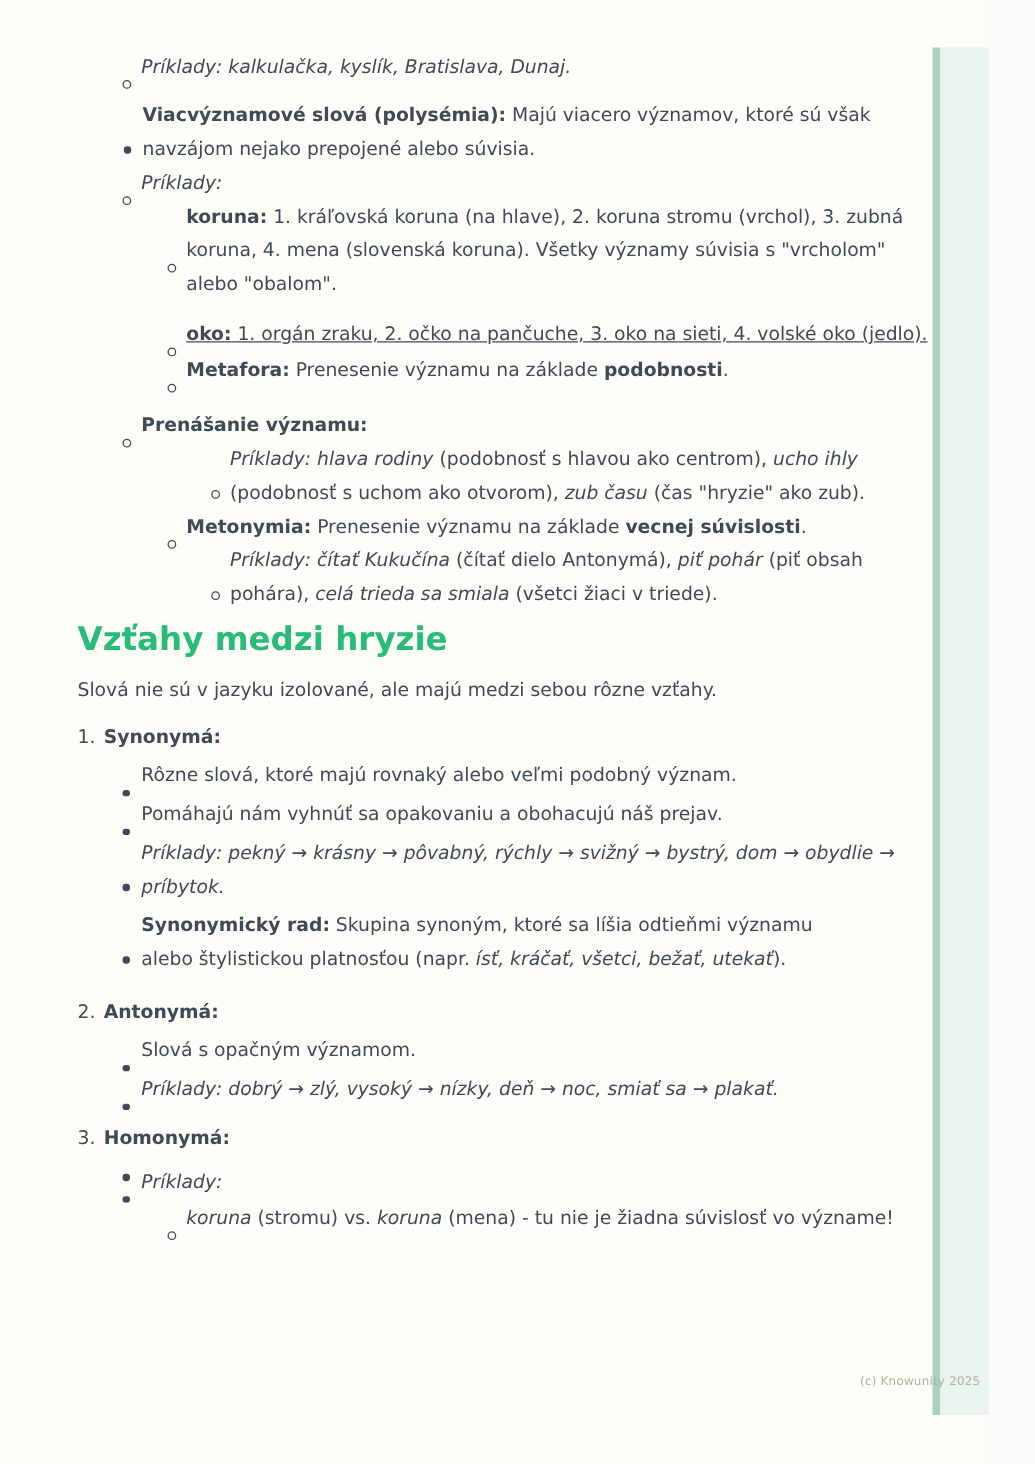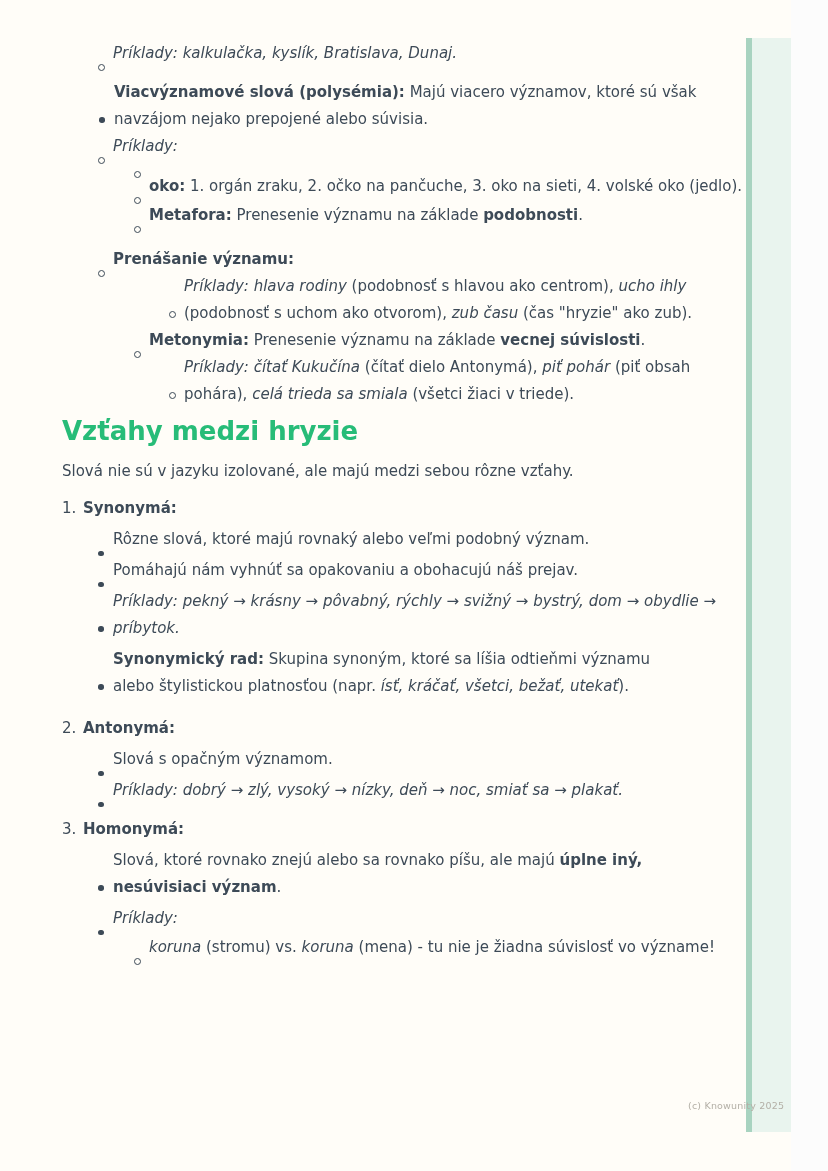--- a/index.html
+++ b/index.html
@@ -22,21 +22,21 @@
   .mk{flex:0 0 16px;position:relative;}
   .mk.ring::before{content:"";position:absolute;left:1px;top:10.5px;width:5px;height:5px;
     border:1.3px solid #3d4a57;border-radius:50%;}
   .mk.disc::before{content:"";position:absolute;left:1px;top:11px;width:5.5px;height:5.5px;
     background:#3d4a57;border-radius:50%;}
   .num{flex:0 0 21px;}
   .tx{flex:1;min-width:0;}
   .tx .b{font-weight:700;}
   .tx .i{font-style:italic;}
   .mt2{margin-top:2px;}.mt4{margin-top:4px;}.mt10{margin-top:10px;}
-  .mt12{margin-top:12px;}.mt13{margin-top:13px;}.mt15{margin-top:15px;}.mt17{margin-top:17px;}
+  .mt12{margin-top:12px;}.mt13{margin-top:13px;text-decoration:underline;}.mt15{margin-top:15px;}.mt17{margin-top:17px;}
   h2.section{
     margin:6px 0 0 62px;font-size:26px;line-height:34px;font-weight:700;color:#27bc78;
   }
   p.intro{margin:10px 0 0 62px;}
   .watermark{
     position:absolute;top:1100px;left:688px;z-index:5;
     font-size:9.5px;line-height:12px;color:#b3afa6;letter-spacing:0.2px;
   }
 </style>
 </head>
@@ -58,20 +58,21 @@
     <div class="tx" style="max-width:618px"><span class="b">Viacvýznamové slová (polysémia):</span><span> Majú viacero významov, ktoré sú však navzájom nejako prepojené alebo súvisia.</span></div>
   </div>
 
   <div class="li lv2">
     <span class="mk ring"></span>
     <div class="tx"><span class="i">Príklady:</span></div>
   </div>
 
   <div class="li lv3">
     <span class="mk ring"></span>
+    <div class="tx" style="max-width:582px"><span class="b">koruna:</span><span> 1. kráľovská koruna (na hlave), 2. koruna stromu (vrchol), 3. zubná koruna, 4. mena (slovenská koruna). Všetky významy súvisia s "vrcholom" alebo "obalom".</span></div>
   </div>
 
   <div class="li lv3 mt13">
     <span class="mk ring"></span>
     <div class="tx" style="max-width:606px"><span class="b">oko:</span><span> 1. orgán zraku, 2. očko na pančuche, 3. oko na sieti, 4. volské oko (jedlo).</span></div>
   </div>
 
   <div class="li lv3 mt2">
     <span class="mk ring"></span>
     <div class="tx"><span class="b">Metafora:</span><span> Prenesenie významu na základe </span><span class="b">podobnosti</span><span>.</span></div>
@@ -134,21 +135,20 @@
     <span class="mk disc"></span>
     <div class="tx"><span class="i">Príklady: dobrý → zlý, vysoký → nízky, deň → noc, smiať sa → plakať.</span></div>
   </div>
 
   <div class="li lin mt12">
     <span class="num">3.</span>
     <div class="tx"><span class="b">Homonymá:</span></div>
   </div>
   <div class="li lv2 mt4">
     <span class="mk disc"></span>
-    <div class="tx" style="max-width:612px"><span>Slová, ktoré rovnako znejú alebo sa rovnako píšu, ale majú </span><span class="b">úplne iný, nesúvisiaci význam</span><span>.</span></div>
   </div>
   <div class="li lv2 mt4">
     <span class="mk disc"></span>
     <div class="tx"><span class="i">Príklady:</span></div>
   </div>
   <div class="li lv3 mt2">
     <span class="mk ring"></span>
     <div class="tx" style="max-width:574px"><span class="i">koruna </span><span>(stromu) vs. </span><span class="i">koruna </span><span>(mena) - tu nie je žiadna súvislosť vo význame!</span></div>
   </div>
 

